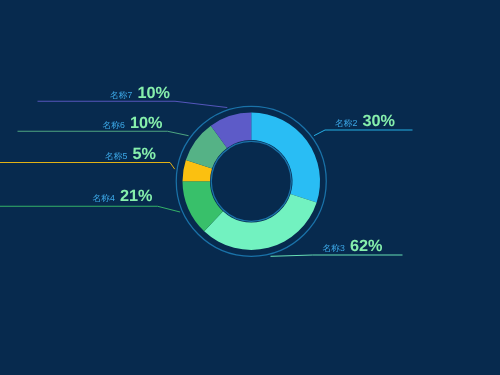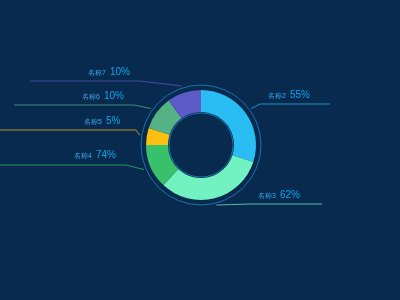--- a/index.html
+++ b/index.html
@@ -19,23 +19,23 @@
     display:flex;
     align-items:baseline;
     gap:4px;
   }
   .lbl .nm {
     font-size:7px;
     color:#3da9e8;
     letter-spacing:0px;
   }
   .lbl .pct {
-    font-size:10px;
-    color:#0ea5e9;
-    font-weight:400;
+    font-size:13px;
+    color:#86efac;
+    font-weight:700;
   }
   .lbl.right { flex-direction:row; }
 </style>
 </head>
 <body style="background: rgb(7, 42, 78);">
 
 <div id="stage">
 
   <svg class="chart" viewBox="0 0 400 300">
     <g id="leaders">
@@ -54,29 +54,29 @@
         <path d="M 146 145 A 55 55 0 0 1 148.69189160376655 128.00406530937786 L 169.61513496225993 134.80243918562672 A 33 33 0 0 0 168 145 Z" fill="#fbc010"></path>
         <path d="M 148.69189160376655 128.00406530937786 A 55 55 0 0 1 168.67181112391398 100.50406530937789 L 181.6030866743484 118.30243918562674 A 33 33 0 0 0 169.61513496225993 134.80243918562672 Z" fill="#55b286"></path>
         <path d="M 168.67181112391398 100.50406530937789 A 55 55 0 0 1 201 90 L 201 112 A 33 33 0 0 0 181.6030866743484 118.30243918562674 Z" fill="#5d5bc8"></path>
       </g>
     <circle id="ring-inner" cx="201" cy="145" r="32" fill="none" stroke-width="1" stroke="#1d7fb8" opacity="0.85"></circle>
   </svg>
 
   <div id="labels">
       <div class="lbl right" style="left: 268px; top: 90px;">
         <span class="nm">名称2</span>
-        <span class="pct">55%</span>
+        <span class="pct">30%</span>
       </div>
       <div class="lbl right" style="left: 258px; top: 190px;">
         <span class="nm">名称3</span>
         <span class="pct">62%</span>
       </div>
       <div class="lbl left" style="left: 74px; top: 150px;">
         <span class="nm">名称4</span>
-        <span class="pct">74%</span>
+        <span class="pct">21%</span>
       </div>
       <div class="lbl left" style="left: 84px; top: 116px;">
         <span class="nm">名称5</span>
         <span class="pct">5%</span>
       </div>
       <div class="lbl left" style="left: 82px; top: 91px;">
         <span class="nm">名称6</span>
         <span class="pct">10%</span>
       </div>
       <div class="lbl left" style="left: 88px; top: 67px;">

